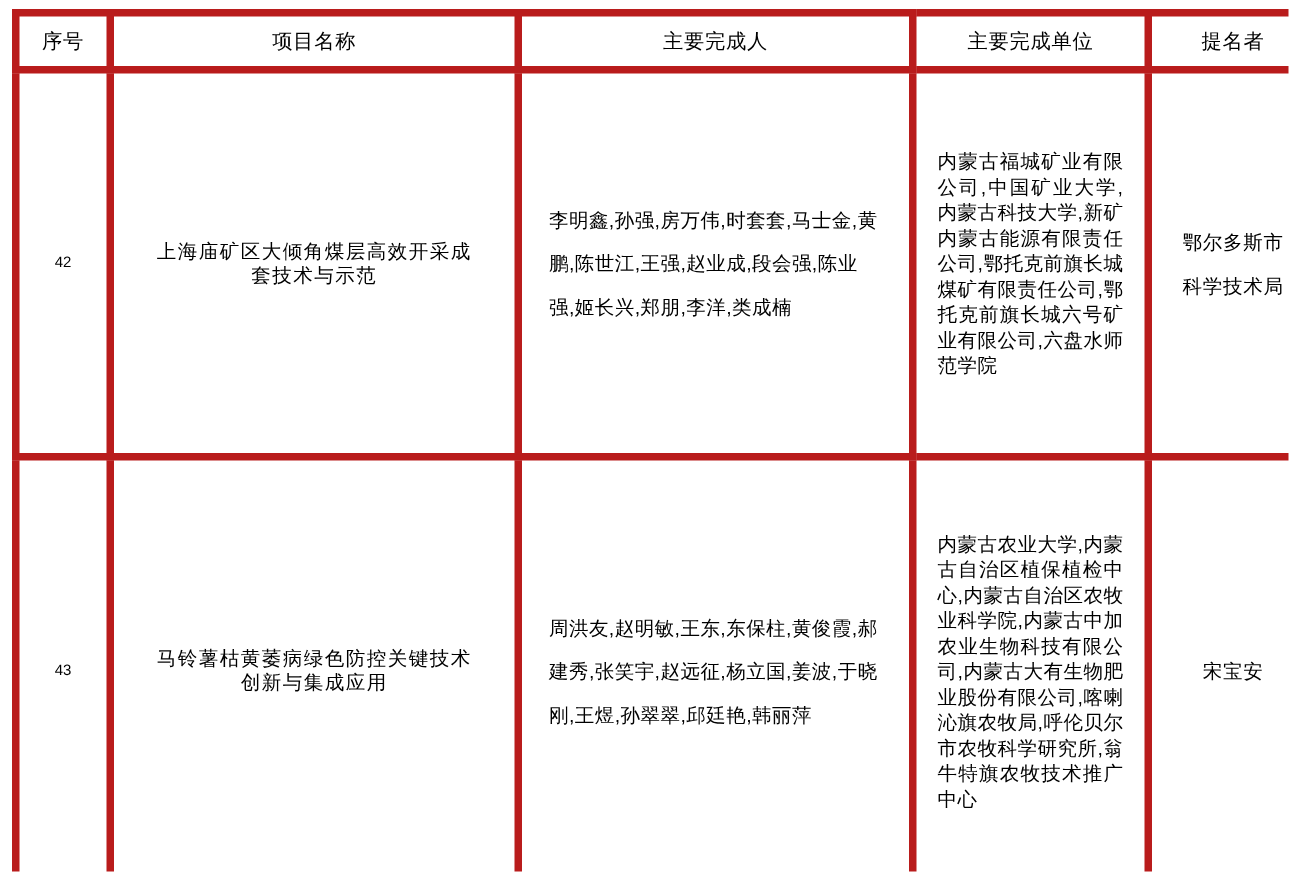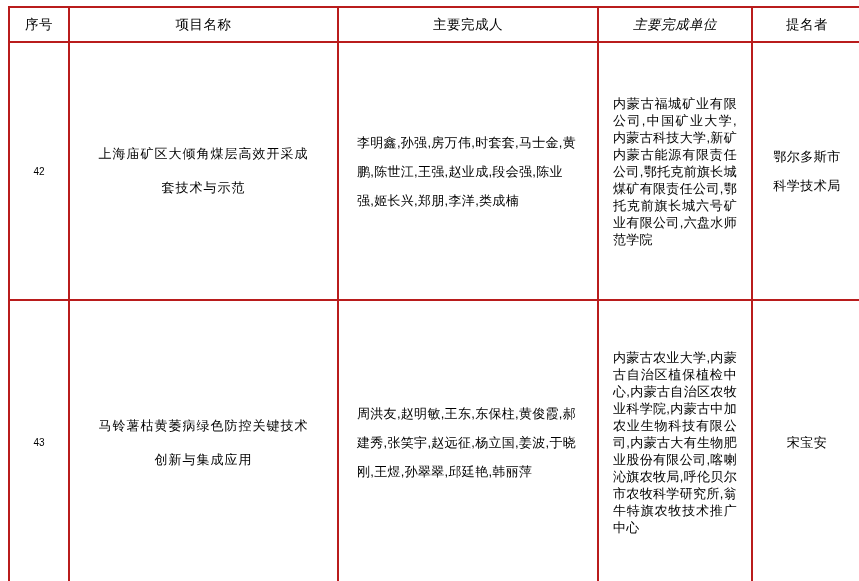--- a/index.html
+++ b/index.html
@@ -22,43 +22,43 @@
     padding: 6px 8px 0 8px;
   }
   table.award-table {
     width: 843px;
     border-collapse: collapse;
     table-layout: fixed;
     font-size: 13px;
   }
   table.award-table th,
   table.award-table td {
-    border: 2px solid #b91c1c;
+    border: 5px solid #b91c1c;
     padding: 0;
     vertical-align: middle;
     text-align: center;
   }
   thead th {
     height: 33px;
     font-weight: normal;
     font-size: 13.5px;
     letter-spacing: 0.5px;
   }
   .col-no    { width: 58px; }
   .col-name  { width: 267px; }
   .col-pers  { width: 258px; }
-  .col-unit  { width: 152px; font-style: italic; }
+  .col-unit  { width: 152px; }
   .col-nom   { width: 108px; }
 
   td.cell-no {
     font-size: 10px;
   }
   td.cell-name .inner {
     padding: 0 22px;
-    line-height: 34px;
+    line-height: 16px;
     letter-spacing: 1px;
     text-align: center;
   }
   td.cell-pers .inner {
     padding: 0 18px;
     line-height: 29px;
     letter-spacing: 0.3px;
     text-align: left;
   }
   td.cell-unit .inner {

